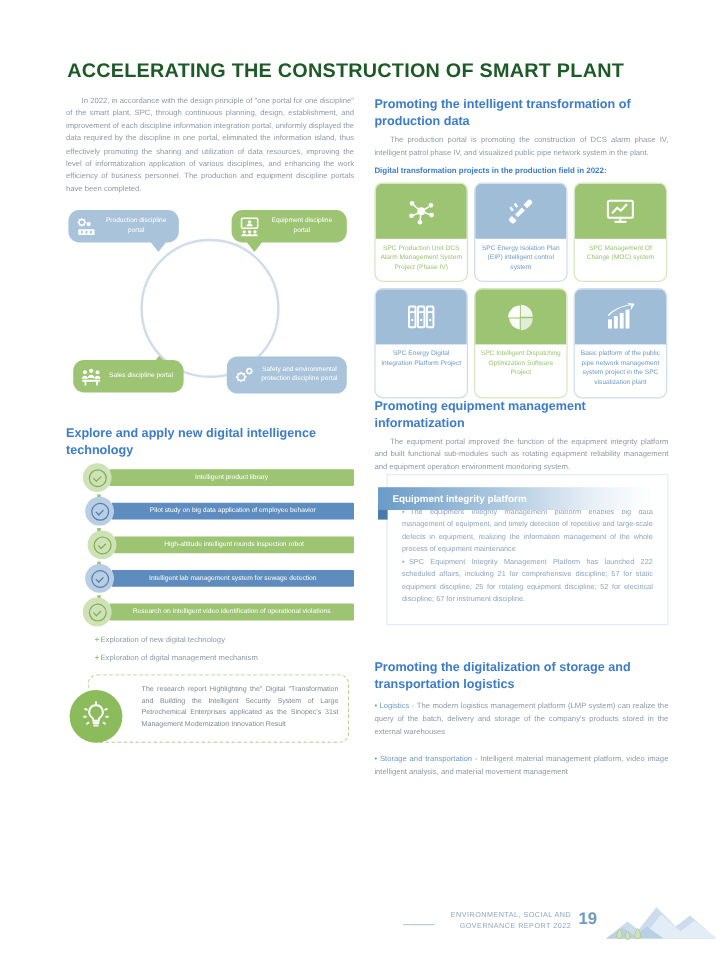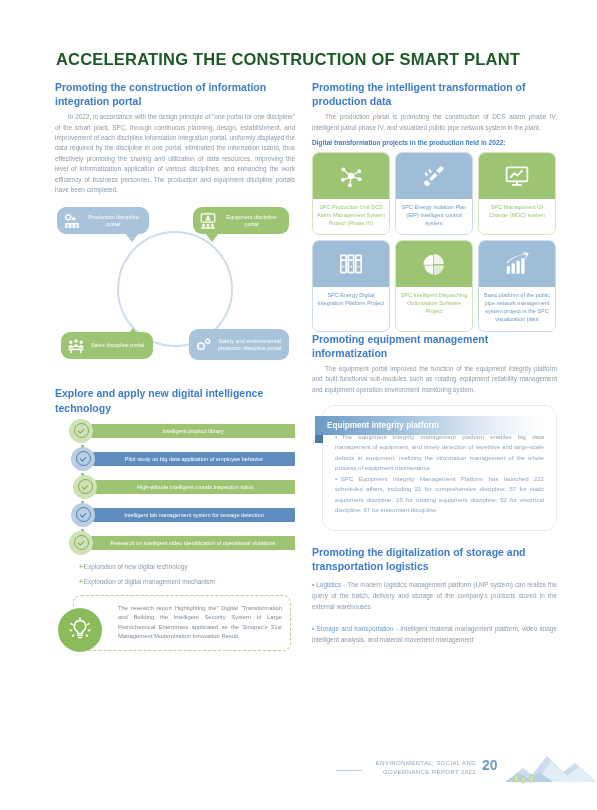--- a/index.html
+++ b/index.html
@@ -214,26 +214,25 @@
   .c-green .card-ico { background: #9cc473; }
   .c-green .card-lbl { color: #9cc473; }
   .c-blue  .card-ico { background: #a0bdd8; }
   .c-blue  .card-lbl { color: #6e9ac4; }
   .c-green { border-color: #d5e6bf; }
   .c-blue  { border-color: #cddcea; }
 
   
   .panel {
     position: relative;
-    margin-top: 10px;
     margin-left: 10px;
     width: 235px;
     background: #ffffff;
     border: 1px solid #e4ecf3;
-    border-radius: 12px;
+    border-radius: 0;
     padding: 26px 12px 14px 12px;
   }
   .panel-hdr {
     position: absolute;
     left: -8px; top: 10px;
     width: 228px; height: 19px;
     background: linear-gradient(to right, #6a9ac7 0%, #a9c6df 42%, #e7eff6 78%, #ffffff 100%);
     display: flex; align-items: center;
     padding-left: 12px;
     color: #ffffff;
@@ -302,21 +301,20 @@
 </style>
 </head>
 <body>
 
 <div id="page">
 
   <div class="main-title">ACCELERATING THE CONSTRUCTION OF SMART PLANT</div>
 
   <div class="col-left">
 
-    <div class="sec-head">Promoting the construction of information integration portal</div>
     <div class="body-text indent">In 2022, in accordance with the design principle of "one portal for one discipline" of the smart plant, SPC, through continuous planning, design, establishment, and improvement of each discipline information integration portal, uniformly displayed the data required by the discipline in one portal, eliminated the information island, thus effectively promoting the sharing and utilization of data resources, improving the level of informatization application of various disciplines, and enhancing the work efficiency of business personnel. The production and equipment discipline portals have been completed.</div>
 
     <div class="wheel">
       <div class="bub-tail tail-prod"></div>
       <div class="bub-tail tail-equip"></div>
       <div class="bub-tail tail-sales"></div>
       <div class="bub-tail tail-safe"></div>
 
       <div class="wheel-ring"></div>
 
@@ -542,37 +540,37 @@
       <div class="panel-hdr">Equipment integrity platform</div>
       <div class="panel-fold"></div>
       <div class="panel-p">
         <span class="bt">▪</span><span>The equipment integrity management platform enables big data management of equipment, and timely detection of repetitive and large-scale defects in equipment, realizing the information management of the whole process of equipment maintenance</span>
       </div>
       <div class="panel-p">
         <span class="bt">▪</span><span>SPC Equipment Integrity Management Platform has launched 222 scheduled affairs, including 21 for comprehensive discipline; 57 for static equipment discipline; 25 for rotating equipment discipline; 52 for electrical discipline; 67 for instrument discipline.</span>
       </div>
     </div>
 
-    <div class="sec-head" style="margin-top:14px">Promoting the digitalization of storage and transportation logistics</div>
+    <div class="sec-head" style="margin-top:28px">Promoting the digitalization of storage and transportation logistics</div>
 
     <div class="logi-p">
       <span class="lead">• Logistics</span><span> - The modern logistics management platform (LMP system) can realize the query of the batch, delivery and storage of the company's products stored in the external warehouses</span>
     </div>
     <div class="logi-p" style="margin-top:12px">
       <span class="lead">• Storage and transportation</span><span> - Intelligent material management platform, video image intelligent analysis, and material movement management</span>
     </div>
   </div>
 
   <div class="footer">
     <div class="foot-rule"></div>
     <div class="foot-txt">
       <div>ENVIRONMENTAL, SOCIAL AND</div>
       <div>GOVERNANCE REPORT 2022</div>
     </div>
-    <div class="foot-num">20</div>
+    <div class="foot-num">19</div>
     <div class="foot-art">
       <svg viewBox="0 0 92 46" width="92" height="46">
         <path d="M0 40 L18 26 L27 33 L42 14 L58 30 L70 21 L92 40 Z" fill="#ccdced"></path>
         <path d="M30 40 L46 20 L62 34 L74 25 L92 40 Z" fill="#e3edf6"></path>
         <path d="M0 40 L14 31 L24 38 L34 30 L48 40 Z" fill="#b9d0e4"></path>
         <g fill="#cfe1b6" stroke="#a9c98a" stroke-width="0.6">
           <path d="M9 38c0-3.2 2.3-6 2.3-6s2.3 2.8 2.3 6a2.3 2.3 0 0 1-4.6 0z"></path>
           <path d="M16 39c0-2.8 2-5.2 2-5.2s2 2.4 2 5.2a2 2 0 0 1-4 0z"></path>
           <path d="M24 38c0-3.4 2.4-6.3 2.4-6.3s2.4 2.9 2.4 6.3a2.4 2.4 0 0 1-4.8 0z"></path>
         </g>

